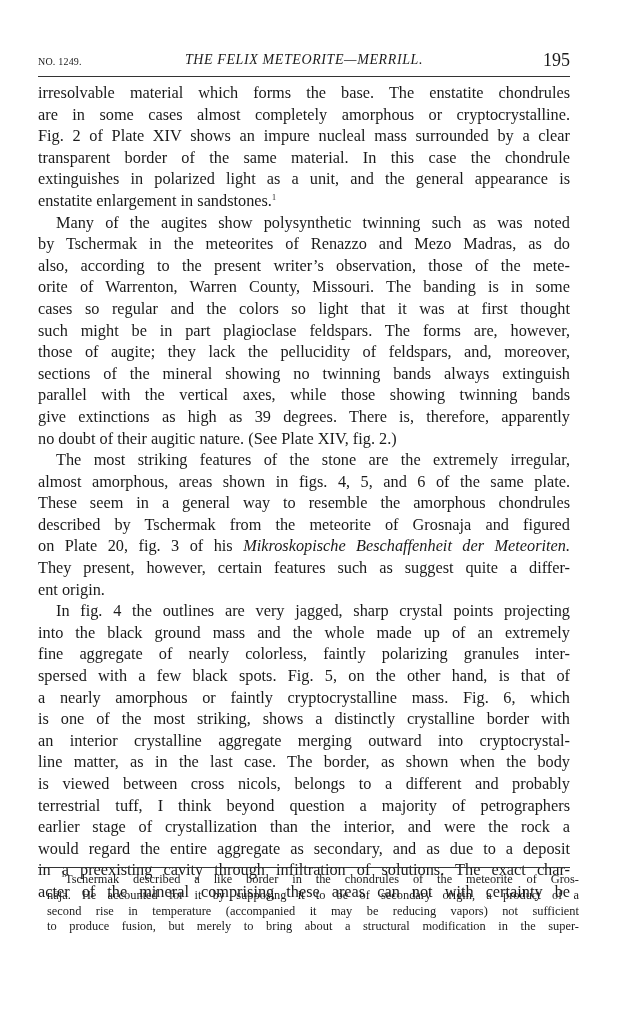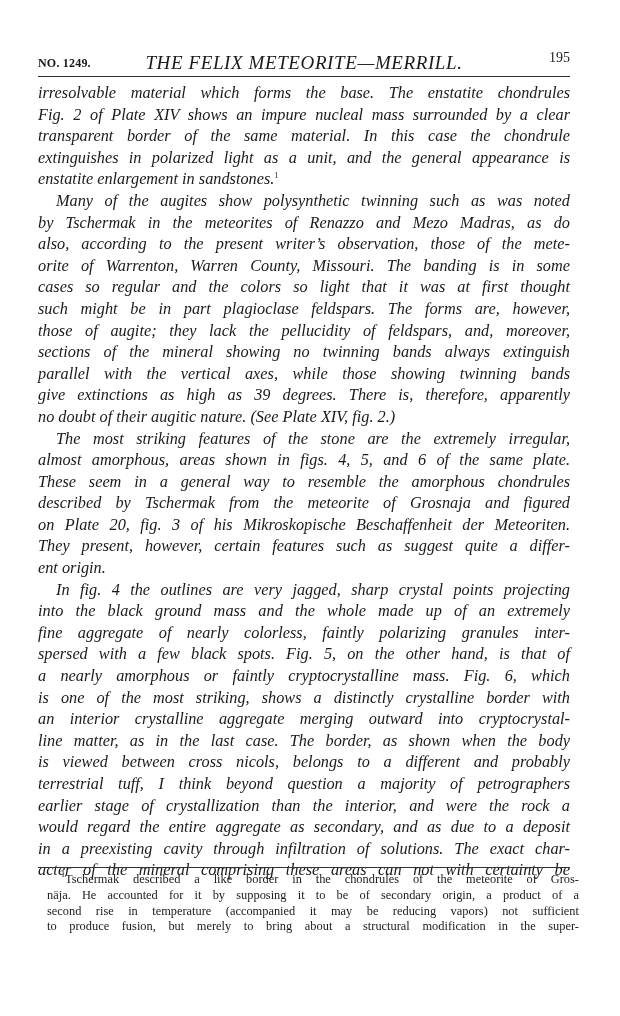--- a/index.html
+++ b/index.html
@@ -1,30 +1,30 @@
 <!DOCTYPE html>
 <html><head>
 <meta charset="utf-8">
 <style>
   html, body { margin: 0; padding: 0; background: #ffffff; }
   body { width: 620px; height: 1016px; position: relative; overflow: hidden;
          font-family: "Liberation Serif", "DejaVu Serif", serif; color: #1a1a1a; }
   .page { position: absolute; left: 30px; top: 0; width: 540px; }
   .header { position: absolute; top: 50px; left: 8px; width: 532px; height: 24px; }
-  .hdr-no { position: absolute; left: 0; top: 6px; font-size: 12px; letter-spacing: 0.2px; font-weight: bold; }
+  .hdr-no { position: absolute; left: 0; top: 6px; font-size: 10px; letter-spacing: 0.2px; }
   .hdr-title { position: absolute; left: 0; right: 0; top: 2px; text-align: center; font-style: italic;
-               font-size: 19px; letter-spacing: 0.6px; }
-  .hdr-page { position: absolute; right: 0; top: 0; font-size: 14px; }
+               font-size: 14px; letter-spacing: 0.6px; }
+  .hdr-page { position: absolute; right: 0; top: 0; font-size: 18px; }
   .rule-top { position: absolute; top: 76px; left: 8px; width: 532px; height: 0; border-top: 1.3px solid #333; }
   .body { position: absolute; top: 82px; left: 8px; width: 532px; }
   .line { height: 21.6px; line-height: 21.6px; font-size: 16.3px; text-align: justify; text-align-last: justify;
           white-space: nowrap; overflow: visible; }
   .line.last { text-align-last: left; }
   .line.indent { padding-left: 18px; }
-  .line span { display: inline; font-style: italic; }
+  .line span { display: inline; }
   .it { font-style: italic; }
   .fn-rule { position: absolute; top: 867px; left: 8px; width: 532px; height: 0; border-top: 1.3px solid #333; }
   .fn { position: absolute; top: 872px; left: 17px; width: 532px; }
   .fnline { height: 15.8px; line-height: 15.8px; font-size: 12.4px; text-align: justify; text-align-last: justify;
             white-space: nowrap; }
   .fnline.indent { padding-left: 14px; }
   .fnline.last { text-align-last: left; }
   sup { font-size: 8px; vertical-align: 6px; line-height: 0; }
 </style>
 </head>
@@ -33,20 +33,21 @@
 <div class="page">
   <div class="header">
     <span class="hdr-no">NO. 1249.</span>
     <span class="hdr-title">THE FELIX METEORITE—MERRILL.</span>
     <span class="hdr-page">195</span>
   </div>
   <div class="rule-top"></div>
 
   <div class="body">
     <div class="line"><span>irresolvable material which forms the base.  The enstatite chondrules</span></div>
+    <div class="line"><span>are in some cases almost completely amorphous or cryptocrystalline.</span></div>
     <div class="line"><span>Fig. 2 of Plate XIV shows an impure nucleal mass surrounded by a clear</span></div>
     <div class="line"><span>transparent border of the same material.  In this case the chondrule</span></div>
     <div class="line"><span>extinguishes in polarized light as a unit, and the general appearance is</span></div>
     <div class="line last"><span>enstatite enlargement in sandstones.</span><sup>1</sup></div>
     <div class="line indent"><span>Many of the augites show polysynthetic twinning such as was noted</span></div>
     <div class="line"><span>by Tschermak in the meteorites of Renazzo and Mezo Madras, as do</span></div>
     <div class="line"><span>also, according to the present writer’s observation, those of the mete-</span></div>
     <div class="line"><span>orite of Warrenton, Warren County, Missouri.  The banding is in some</span></div>
     <div class="line"><span>cases so regular and the colors so light that it was at first thought</span></div>
     <div class="line"><span>such might be in part plagioclase feldspars.  The forms are, however,</span></div>

